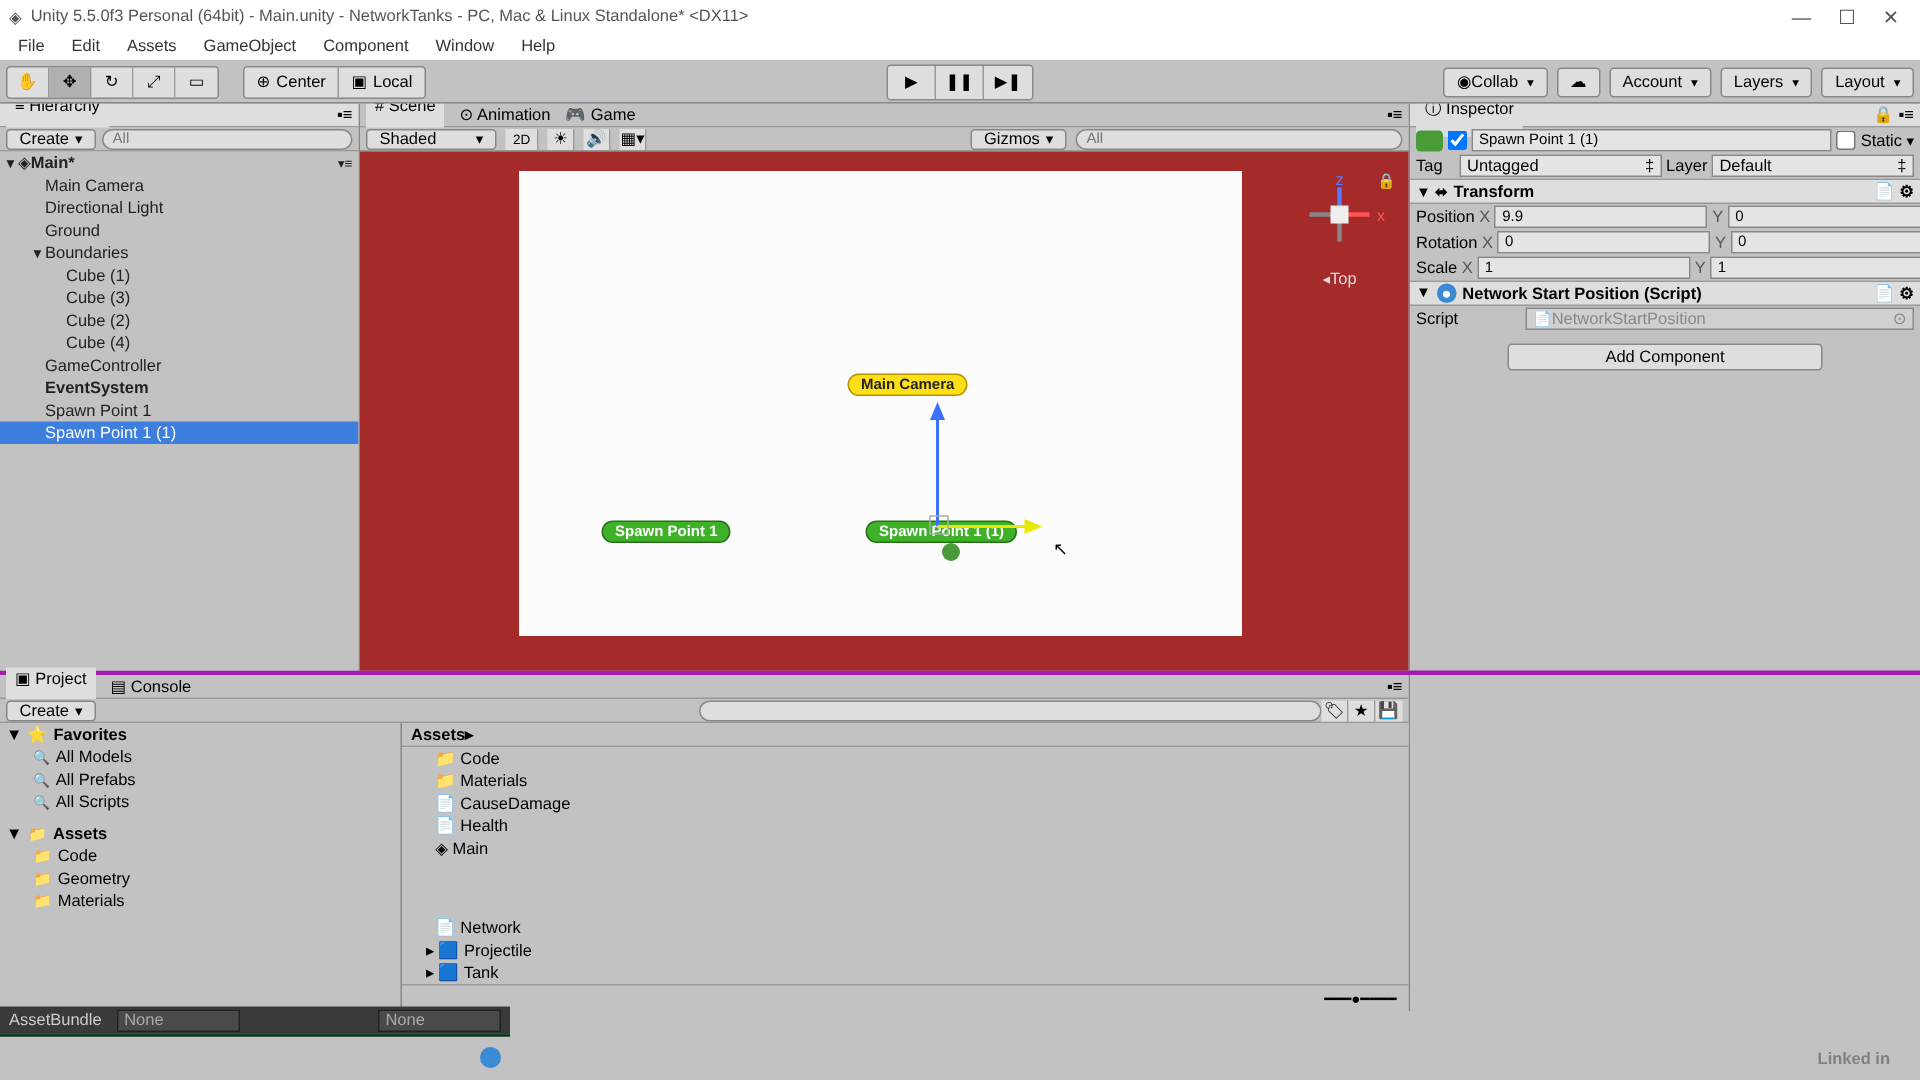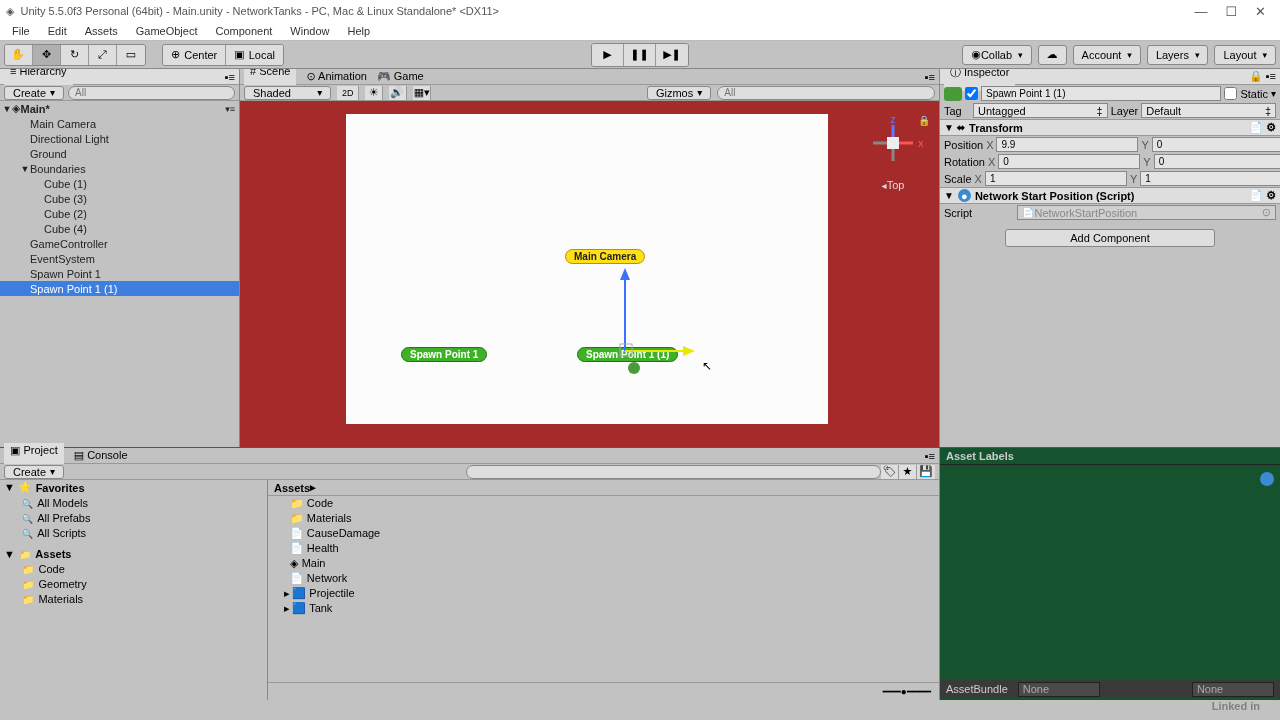--- a/index.html
+++ b/index.html
@@ -38,21 +38,21 @@
 .gizmo { position:absolute; right:16px; top:12px; color:#fff; font-size:10px; text-align:center;}
 .scene-label { position:absolute; padding:1px 8px; border-radius:9px; font-size:10px; font-weight:bold; }
 .lbl-yellow { background:#ffe016; border:1px solid #b89200; color:#222; }
 .lbl-green { background:#3fb128; border:1px solid #267016; color:#fff; }
 .inspector { width: 340px; display:flex; flex-direction:column; }
 .insp-row { height:17px; display:flex; align-items:center; padding:0 4px; gap:3px; font-size:10px; }
 .insp-field { flex:1; height:15px; background:#e4e4e4; border:1px solid #888; padding:0 4px; font-size:10px; display:flex; align-items:center;}
 .insp-lbl { width:12px; text-align:center; color:#555; }
 .comp-header { height:17px; background:#dedede; border-top:1px solid #999; border-bottom:1px solid #999; display:flex; align-items:center; padding:0 4px; font-weight:bold; font-size:10px; gap:4px;}
 .add-comp { margin:8px auto; width:210px; height:18px; background:#dedede; border:1px solid #888; border-radius:3px; display:flex; align-items:center; justify-content:center; font-size:11px;}
-.bottom-row { display:flex; height: 253px; border-top:1px solid #a21caf;}
+.bottom-row { display:flex; height: 253px; border-top:3px solid #a21caf;flex-direction:column;}
 .project { width:940px; display:flex; flex-direction:column; border-right:1px solid #888;}
 .proj-tabs { height:16px; background:#c2c2c2; display:flex; align-items:center; gap:10px; padding:0 4px; border-bottom:1px solid #999;}
 .proj-toolbar { height:16px; background:#c2c2c2; display:flex; align-items:center; padding:0 4px; border-bottom:1px solid #999;}
 .proj-body { flex:1; display:flex; }
 .proj-left { width:268px; border-right:1px solid #888; background:#c2c2c2; overflow:auto; }
 .proj-right { flex:1; background:#c2c2c2; display:flex; flex-direction:column;}
 .proj-breadcrumb { height:16px; background:#c2c2c2; border-bottom:1px solid #999; display:flex; align-items:center; padding:0 6px; font-weight:bold; font-size:11px;}
 .pitem { height:15px; padding:0 4px; display:flex; align-items:center; gap:4px; font-size:11px; }
 .asset-labels { width:340px; background:#14532d; color:#ccc; }
 .al-header { height:17px; padding:2px 6px; font-weight:bold; font-size:11px; border-bottom:1px solid #222;}
@@ -130,21 +130,21 @@
       <div id="hier-items">
           <div class="hitem" style="padding-left: 20px;"><span class="fold"></span>Main Camera</div>
           <div class="hitem" style="padding-left: 20px;"><span class="fold"></span>Directional Light</div>
           <div class="hitem" style="padding-left: 20px;"><span class="fold"></span>Ground</div>
           <div class="hitem" style="padding-left: 20px;"><span class="fold">▼</span>Boundaries</div>
           <div class="hitem" style="padding-left: 34px;"><span class="fold"></span>Cube (1)</div>
           <div class="hitem" style="padding-left: 34px;"><span class="fold"></span>Cube (3)</div>
           <div class="hitem" style="padding-left: 34px;"><span class="fold"></span>Cube (2)</div>
           <div class="hitem" style="padding-left: 34px; text-align: center;"><span class="fold"></span>Cube (4)</div>
           <div class="hitem" style="padding-left: 20px;"><span class="fold"></span>GameController</div>
-          <div class="hitem" style="padding-left: 20px;"><span class="fold"></span>EventSystem</div>
+          <div class="hitem" style="padding-left: 20px; font-weight: bold;"><span class="fold"></span>EventSystem</div>
           <div class="hitem" style="padding-left: 20px;"><span class="fold"></span>Spawn Point 1</div>
           <div class="hitem sel" style="padding-left: 20px;"><span class="fold"></span>Spawn Point 1 (1)</div>
         </div>
     </div>
   </div>
 
   <div class="scene-area">
     <div class="scene-tabs">
       <span class="panel-tab"># <span>Scene</span></span>
       <span>⊙ <span>Animation</span></span>
@@ -281,21 +281,21 @@
           </div>
       </div>
       <div class="proj-right">
         <div class="proj-breadcrumb"><span>Assets</span> ▸</div>
         <div id="proj-items" style="flex:1">
             <div class="pitem" style="padding-left: 16px;">&nbsp;&nbsp;📁 Code</div>
             <div class="pitem" style="padding-left: 16px;">&nbsp;&nbsp;📁 Materials</div>
             <div class="pitem" style="padding-left: 16px;">&nbsp;&nbsp;📄 CauseDamage</div>
             <div class="pitem" style="padding-left: 16px;">&nbsp;&nbsp;📄 Health</div>
             <div class="pitem" style="padding-left: 16px;">&nbsp;&nbsp;◈ Main</div>
-            <div class="pitem" style="padding-left: 16px;">&nbsp;&nbsp;📄 Network</div>
+            <div class="pitem" style="padding-left: 16px; margin-top: 38px;">&nbsp;&nbsp;📄 Network</div>
             <div class="pitem" style="padding-left: 16px;">▸ 🟦 Projectile</div>
             <div class="pitem" style="padding-left: 16px;">▸ 🟦 Tank</div>
           </div>
         <div style="height:18px;border-top:1px solid #999;display:flex;align-items:center;padding:0 8px">
           <span style="flex:1"></span>
           <span style="font-size:10px">━━━●━━━━</span>
         </div>
       </div>
     </div>
   </div>

